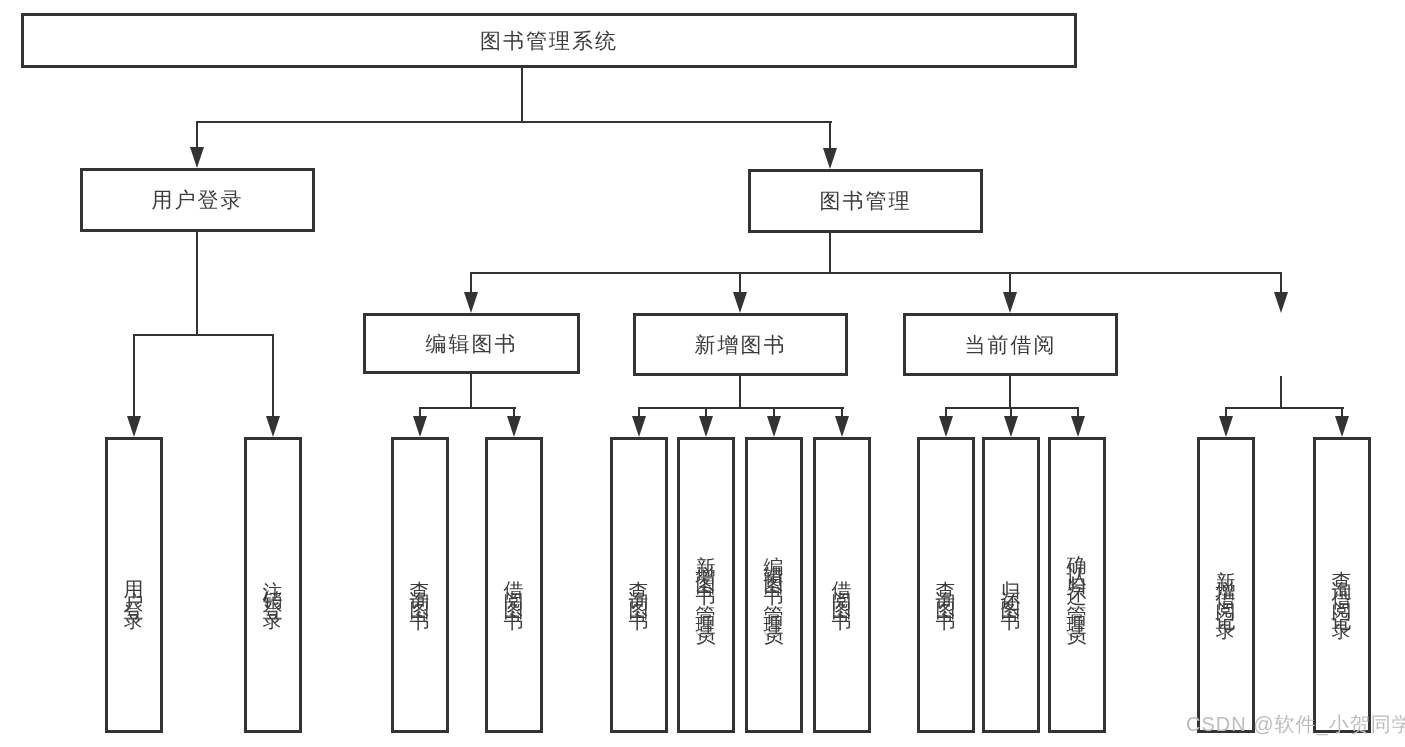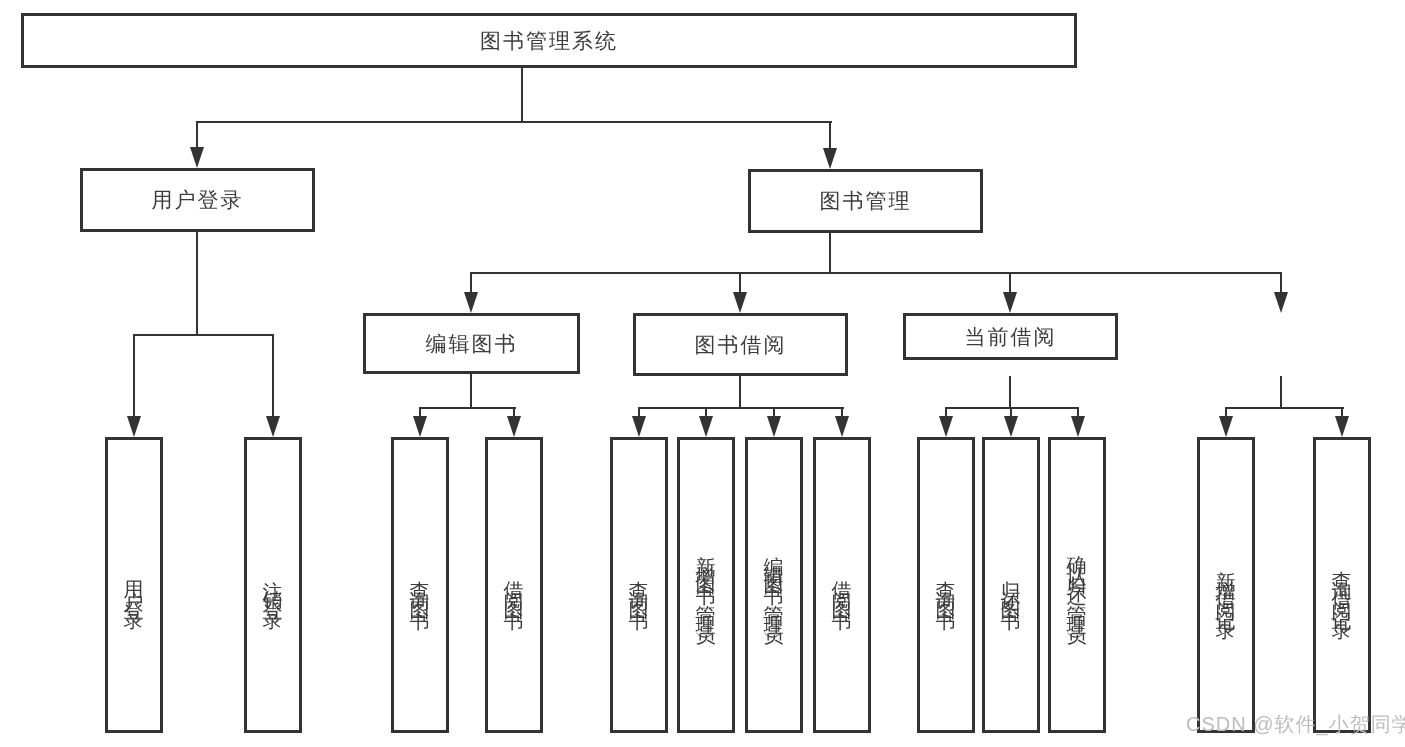--- a/index.html
+++ b/index.html
@@ -108,23 +108,23 @@
     <span class="hlabel">用户登录</span>
   </div>
   <div class="box" style="left:748px;top:169px;width:235px;height:64px;justify-content:center;">
     <span class="hlabel">图书管理</span>
   </div>
 
   <div class="box" style="left:363px;top:313px;width:217px;height:61px;">
     <span class="hlabel">编辑图书</span>
   </div>
   <div class="box" style="left:633px;top:313px;width:215px;height:63px;">
-    <span class="hlabel">图书借阅</span>
+    <span class="hlabel">新增图书</span>
   </div>
-  <div class="box" style="left:903px;top:313px;width:215px;height:47px;">
+  <div class="box" style="left:903px;top:313px;width:215px;height:63px;">
     <span class="hlabel">当前借阅</span>
   </div>
 
   <div class="box leaf" style="left:105px;">
     <span class="vlabel">用户登录</span>
   </div>
   <div class="box leaf" style="left:244px;">
     <span class="vlabel">注销登录</span>
   </div>
   <div class="box leaf" style="left:391px;">

